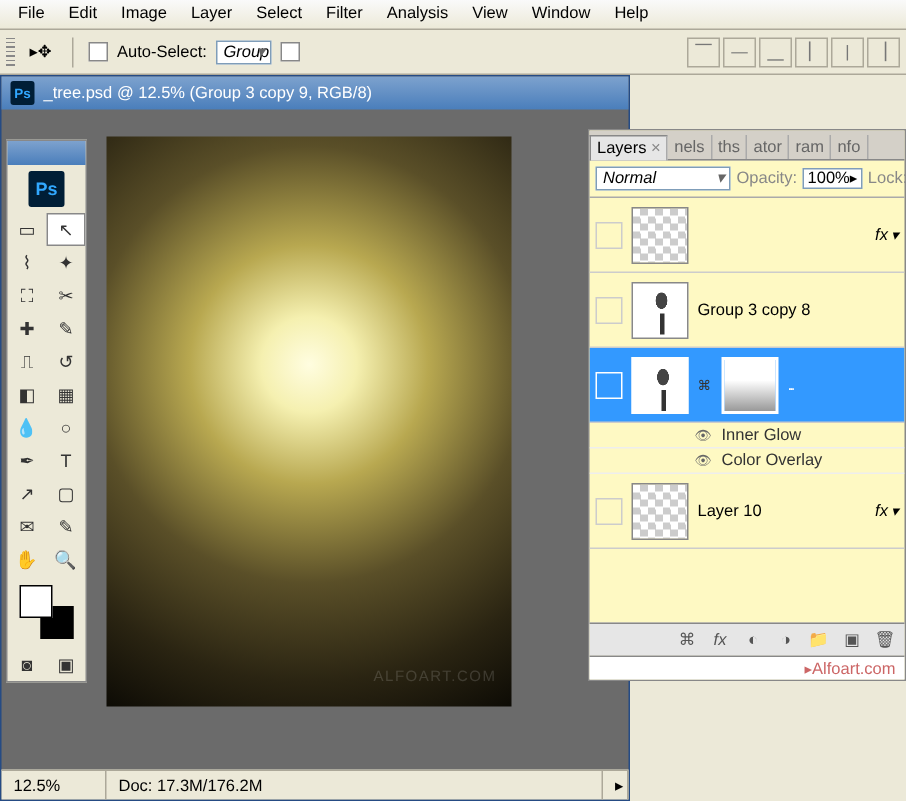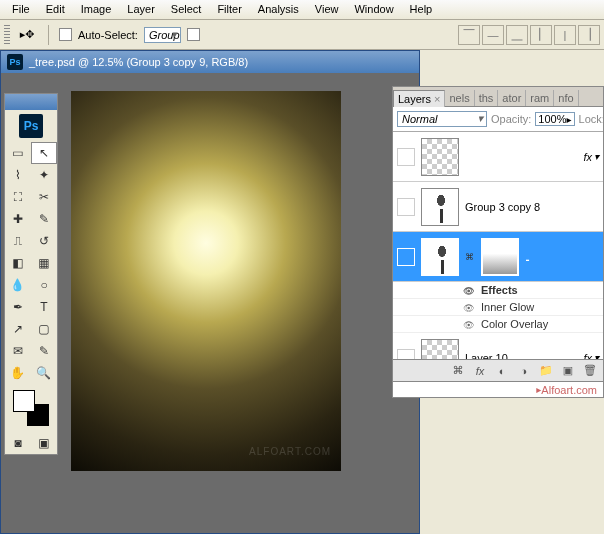--- a/index.html
+++ b/index.html
@@ -24,21 +24,21 @@
 .toolbox-title { height: 16px; background: linear-gradient(#7da2ce, #4a7ebb); }
 .tool-grid { display: grid; grid-template-columns: 1fr 1fr; }
 .tool { width: 26px; height: 22px; border: 1px solid transparent; display: flex; align-items: center; justify-content: center; color: #333; font-size: 12px; }
 .tool.sel { background: #fff; border: 1px solid #888; }
 .swatches { padding: 4px; }
 .fg-bg { position: relative; width: 36px; height: 36px; margin: 2px auto; }
 .fg { position: absolute; width: 22px; height: 22px; background: #fff; border: 1px solid #000; z-index: 2; }
 .bg { position: absolute; width: 22px; height: 22px; background: #000; border: 1px solid #000; right: 0; bottom: 0; }
 .statusbar { position: absolute; bottom: 0; left: 0; right: 0; height: 20px; background: #ece9d8; border-top: 1px solid #aca899; display: flex; align-items: center; }
 .status-cell { border-right: 1px solid #aca899; padding: 0 8px; height: 100%; display: flex; align-items: center; }
-.layers-panel { position: absolute; right: 0; top: 36px; width: 212px; height: 312px; background: #ffffff; border: 1px solid #888; z-index: 20; }
+.layers-panel { position: absolute; right: 0; top: 36px; width: 212px; height: 368px; background: #fef9c3; border: 1px solid #888; z-index: 20; }
 .panel-tabs { height: 20px; background: #d4d0c8; display: flex; align-items: flex-end; border-bottom: 1px solid #888; font-size: 10px; }
 .panel-tab { padding: 2px 4px; border-right: 1px solid #aaa; color: #666; }
 .panel-tab.active { background: #e6e6e6; color: #000; border-top: 1px solid #888; border-left: 1px solid #888; margin-bottom: -1px; }
 .panel-tab .x { margin-left: 3px; color: #888; }
 .layer-opts { padding: 4px; display: flex; flex-direction: row; gap: 4px; border-bottom: 1px solid #aaa; }
 .layer-opts-row { display: flex; align-items: center; gap: 4px; }
 .opacity-box { border: 1px solid #7f9db9; background: #fff; padding: 0 2px; font-size: 10px; display: flex; align-items: center; }
 .lock-icons { display: flex; gap: 2px; }
 .lock-btn { width: 16px; height: 16px; display: flex; align-items: center; justify-content: center; color: #666; font-size: 10px; }
 .layer-list { overflow-y: auto; height: 340px; }
@@ -99,20 +99,25 @@
 <div class="workspace">
 
   <div class="doc-window">
     <div class="doc-title">
       <div class="ps-logo">Ps</div>
       <span>_tree.psd @ 12.5% (Group 3 copy 9, RGB/8)</span>
     </div>
     <div class="canvas-area">
       <div class="watermark">ALFOART.COM</div>
     </div>
+    <div class="statusbar">
+      <div class="status-cell" style="width:70px">12.5%</div>
+      <div class="status-cell" style="flex:1">Doc: 17.3M/176.2M</div>
+      <div class="status-cell" style="width:16px">▸</div>
+    </div>
   </div>
 
   <div class="toolbox">
     <div class="toolbox-title"></div>
     <div class="ps-logo" style="width:24px;height:24px;margin:4px auto;font-size:12px">Ps</div>
     <div class="tool-grid">
       <div class="tool">▭</div>
       <div class="tool sel">↖</div>
       <div class="tool">⌇</div>
       <div class="tool">✦</div>
@@ -188,24 +193,20 @@
         <span class="layer-name">Group 3 copy 8</span>
       </div>
 
       <div class="layer-row selected">
         <div class="vis-col" style="border-color:#fff"></div>
         <div class="thumb tree" style="background:#fff"></div>
         <span class="link-icon">⌘</span>
         <div class="thumb mask"></div>
         <span class="layer-name dots">...</span>
       </div>
-      <div class="effects-sub" style="font-weight:bold">
-        <span class="eye"></span>
-        <span>Effects</span>
-      </div>
       <div class="effects-sub">
         <span class="eye"></span>
         <span>Inner Glow</span>
       </div>
       <div class="effects-sub">
         <span class="eye"></span>
         <span>Color Overlay</span>
       </div>
 
       <div class="layer-row">

